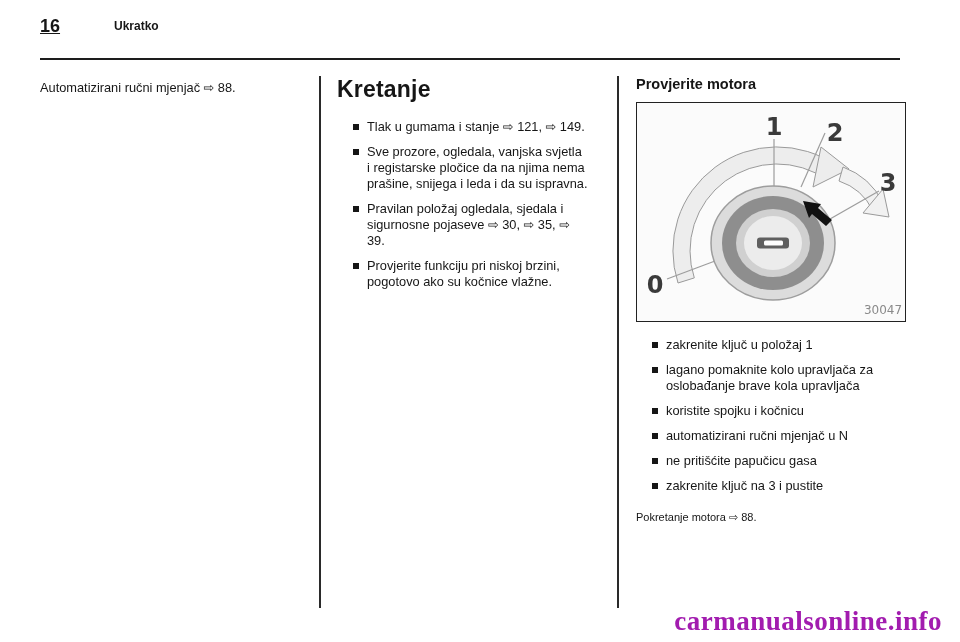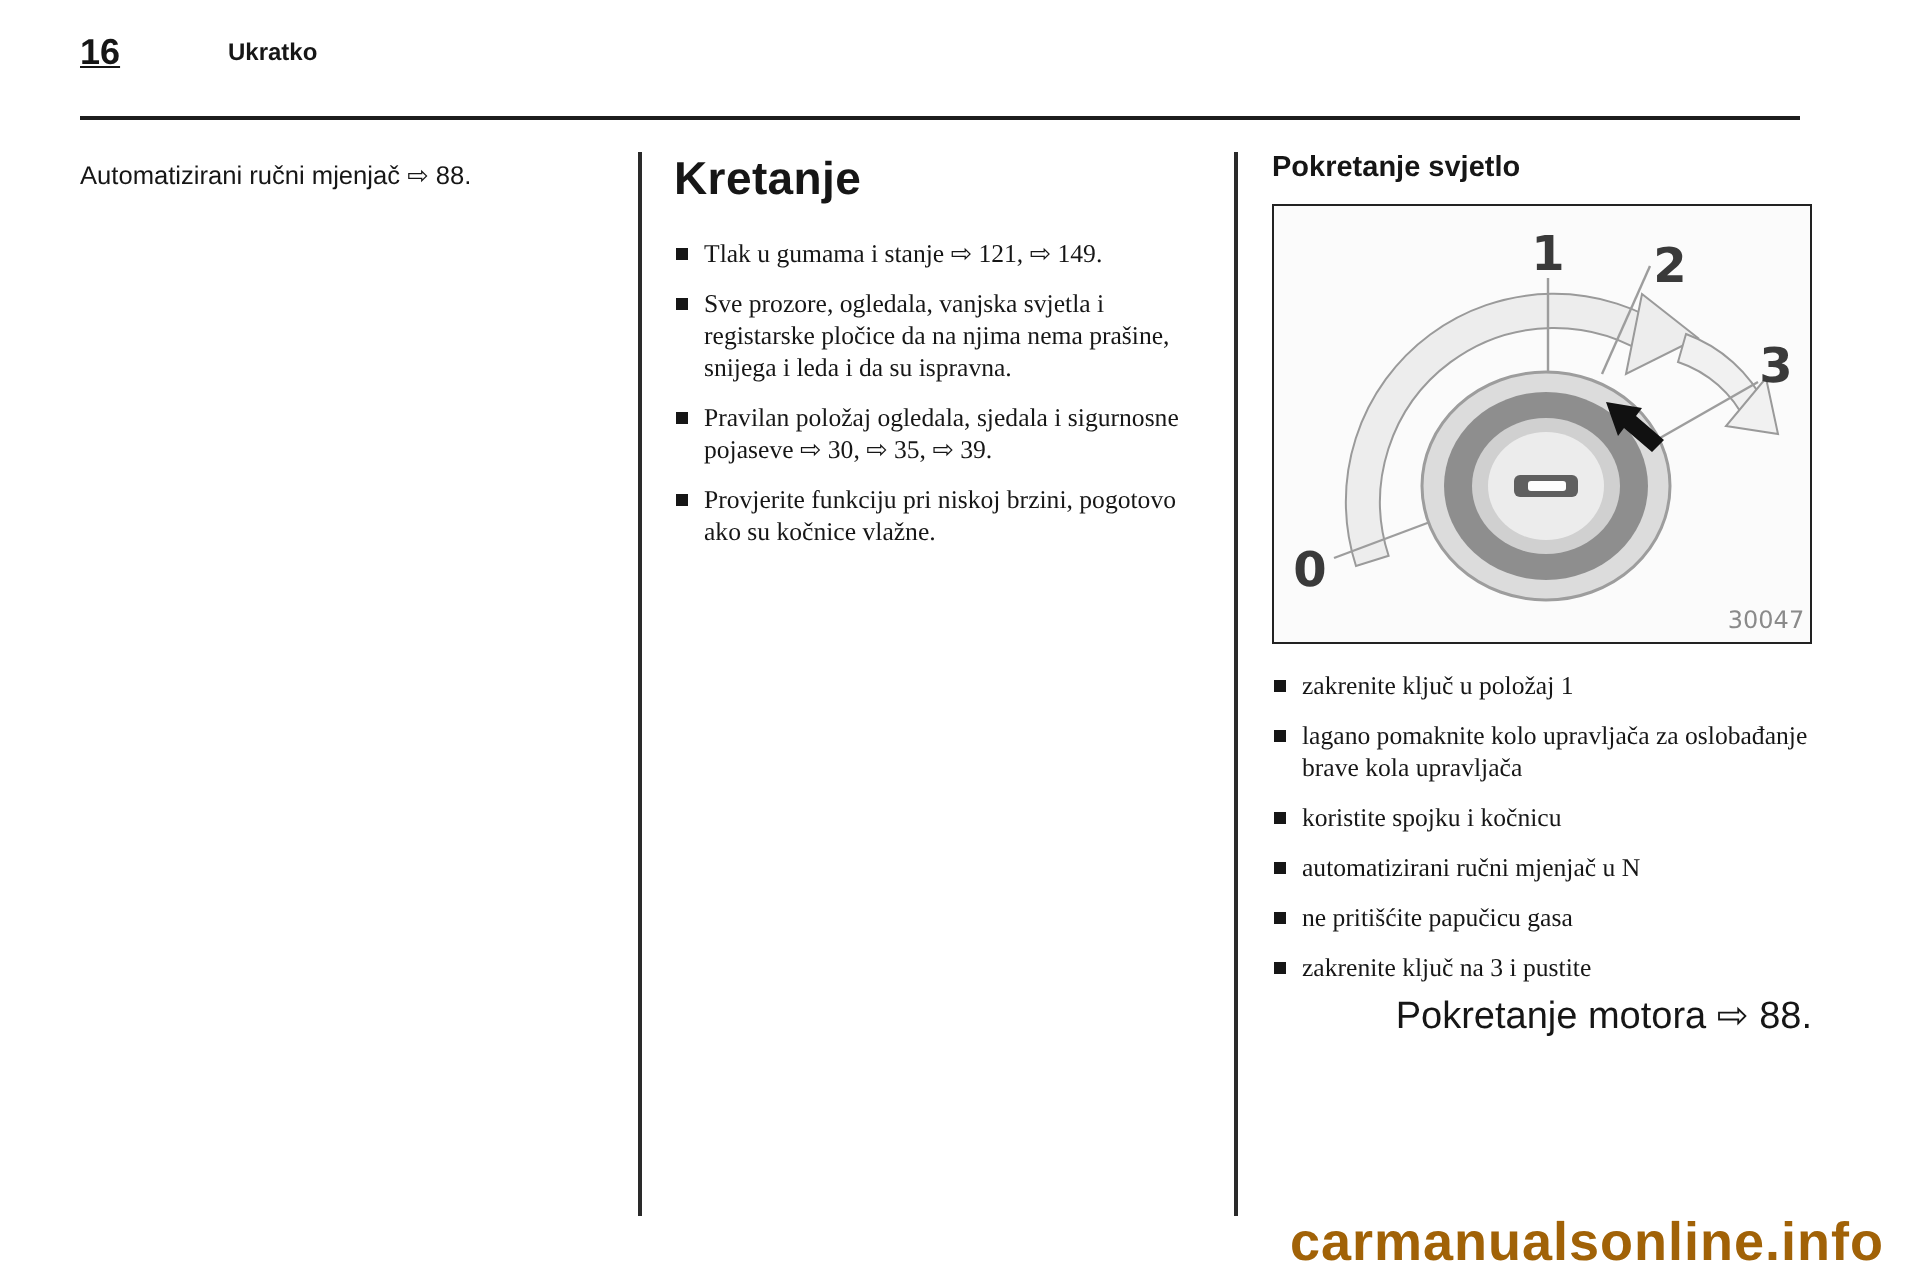--- a/index.html
+++ b/index.html
@@ -16,42 +16,42 @@
   .vdiv1{left:319px;}
   .vdiv2{left:617px;}
 
   .col-left{position:absolute;left:40px;top:80px;width:268px;font-size:12.8px;line-height:16px;}
   .col-mid{position:absolute;left:337px;top:76px;width:266px;}
   .col-right{position:absolute;left:636px;top:76px;width:270px;}
 
   .h1{font-size:23px;font-weight:bold;letter-spacing:.2px;margin:0 0 16px 0;}
   .h2{font-size:14.5px;font-weight:bold;margin:0 0 9px 0;}
 
-  ul.blist{list-style:none;margin:0;padding:0;font-family:Liberation Serif, serif;}
+  ul.blist{list-style:none;margin:15px;padding:0;}
   ul.blist li{
     position:relative;padding-left:15px;margin-bottom:9px;
     font-size:12.8px;line-height:16px;
   }
   ul.blist li::before{
     content:"";position:absolute;left:1px;top:5px;width:6px;height:6px;background:#161616;
   }
 
   .figure{
     margin:10px 0 13px 0;width:268px;height:218px;border:1px solid #222;
     background:#fbfbfb;box-sizing:content-box;
   }
   .fig-svg{display:block;}
 
-  .plain-ref{font-size:19px;line-height:16px;margin-top:7px;text-align:right;}
+  .plain-ref{font-size:11px;line-height:16px;margin-top:7px;}
 
   .glow-icon{display:inline-block;vertical-align:-2px;margin:0 1px;}
 
   .watermark{
     position:absolute;right:18px;bottom:5px;
-    font-size:27px;font-weight:bold;color:#a16207;letter-spacing:.5px;
+    font-size:27px;font-weight:bold;color:#a21caf;letter-spacing:.5px;font-family:Liberation Serif, serif;
   }
 </style>
 </head>
 <body>
 
 <div class="hdr-num">16</div>
 <div class="hdr-title">Ukratko</div>
 <div class="hrule"></div>
 <div class="vdiv vdiv1"></div>
 <div class="vdiv vdiv2"></div>
@@ -64,21 +64,21 @@
   <div class="h1">Kretanje</div>
   <ul class="blist">
     <li>Tlak u gumama i stanje ⇨ 121, ⇨ 149.</li>
     <li>Sve prozore, ogledala, vanjska svjetla i registarske pločice da na njima nema prašine, snijega i leda i da su ispravna.</li>
     <li>Pravilan položaj ogledala, sjedala i sigurnosne pojaseve ⇨ 30, ⇨ 35, ⇨ 39.</li>
     <li>Provjerite funkciju pri niskoj brzini, pogotovo ako su kočnice vlažne.</li>
   </ul>
 </div>
 
 <div class="col-right">
-  <div class="h2">Pokretanje svjetlo</div>
+  <div class="h2">Provjerite motora</div>
 
   <div class="figure">
     <svg class="fig-svg" width="268" height="218" viewBox="0 0 268 218" xmlns="http://www.w3.org/2000/svg">
       <rect x="0" y="0" width="268" height="218" fill="#fbfbfb"></rect>
 
       <path d="M 41 180 A 104 104 0 0 1 199.7 62.8 L 189.9 76.7 A 87 87 0 0 0 57.3 174.9 Z" fill="#ededed" stroke="#9a9a9a" stroke-width="1"></path>
       <polygon points="184,44 212,66 176,84" fill="#ededed" stroke="#9a9a9a" stroke-width="1"></polygon>
 
       <path d="M 206 64 A 72 72 0 0 1 246 100 L 236 108 A 58 58 0 0 0 202 78 Z" fill="#f1f1f1" stroke="#9a9a9a" stroke-width="1"></path>
       <polygon points="246,86 252,114 226,110" fill="#f1f1f1" stroke="#9a9a9a" stroke-width="1"></polygon>

